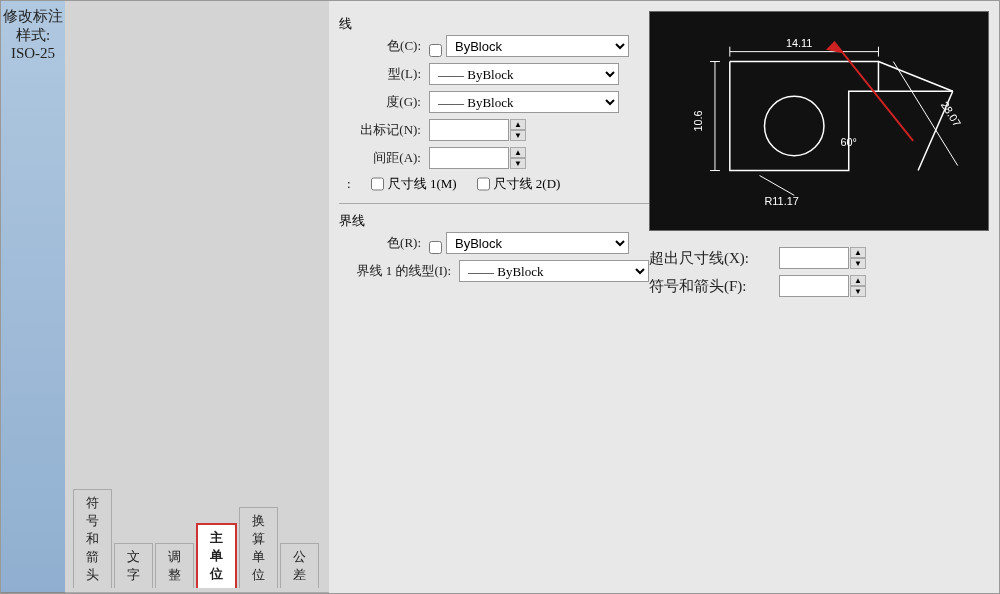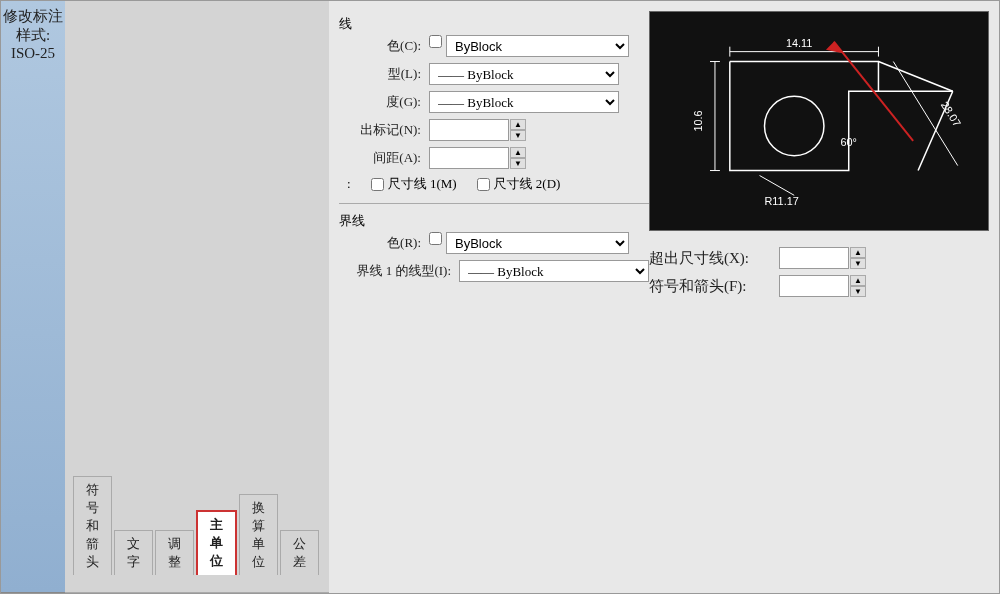--- a/index.html
+++ b/index.html
@@ -26,21 +26,21 @@
       padding: 6px 0;
       font-size: 15px;
       font-weight: normal;
       border-bottom: 1px solid #888;
     }
     .tabs-row {
       display: flex;
       flex-direction: row;
       align-items: flex-end;
       background: #d4d4d4;
-      padding: 6px 8px 17px 8px;
+      padding: 6px 8px 4px 8px;
       border-bottom: 1px solid #aaa;
     }
     .tab {
       padding: 4px 12px;
       background: #d4d4d4;
       border: 1px solid #aaa;
       border-bottom: none;
       cursor: pointer;
       margin-right: 2px;
       font-size: 13px;
@@ -95,21 +95,21 @@
       width: 190px;
       height: 22px;
       background: #fff;
       border: 1px solid #999;
       font-size: 13px;
       padding: 0 4px;
       appearance: auto;
     }
     .checkbox-select-row {
       display: flex;
-      align-items: flex-start;
+      align-items: flex-end;
       gap: 2px;
     }
     .checkbox-select-row input[type="checkbox"] {
       margin-right: 2px;
     }
     .spin-control {
       display: flex;
       align-items: center;
     }
     .spin-input {
@@ -139,21 +139,20 @@
     }
     .checkbox-row {
       display: flex;
       align-items: center;
       gap: 20px;
       margin-bottom: 6px;
       margin-left: 8px;
     }
     .checkbox-item {
       display: flex;
-      align-items: center;
       gap: 4px;
       font-size: 13px;
     }
     .cad-preview {
       width: 100%;
       height: 220px;
       background: #111;
       border: 1px solid #666;
       position: relative;
       overflow: hidden;

